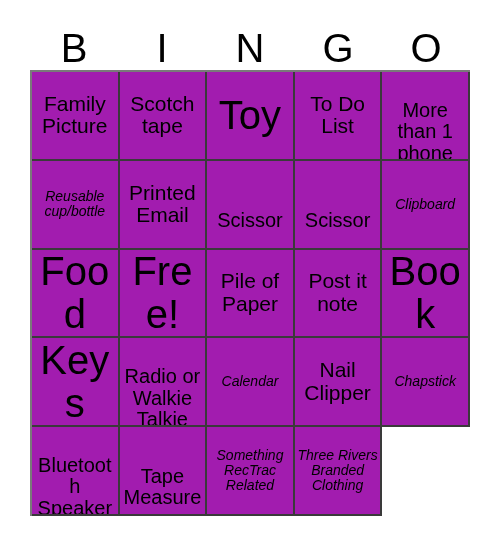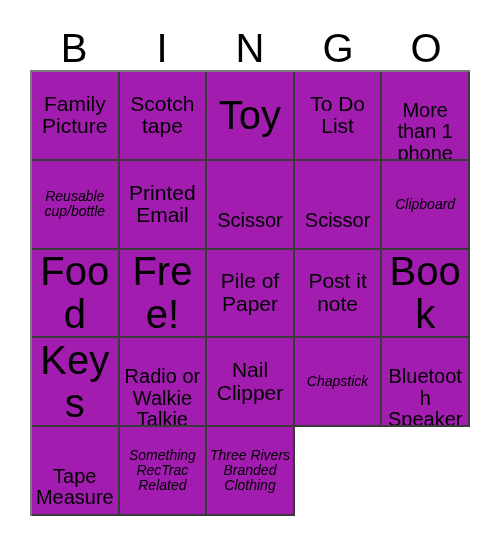--- a/index.html
+++ b/index.html
@@ -147,20 +147,23 @@
       <div class="bingo-cell">
         <span class="cell-text sz-xl">Book</span>
       </div>
       <div class="bingo-cell">
         <span class="cell-text sz-xl">Keys</span>
       </div>
       <div class="bingo-cell">
         <span class="cell-text sz-sm">Radio or Walkie Talkie</span>
       </div>
       <div class="bingo-cell">
+        <span class="cell-text sz-xs">Calendar</span>
+      </div>
+      <div class="bingo-cell">
         <span class="cell-text sz-md">Nail Clipper</span>
       </div>
       <div class="bingo-cell">
         <span class="cell-text sz-xs">Chapstick</span>
       </div>
       <div class="bingo-cell">
         <span class="cell-text sz-sm">Bluetooth Speaker</span>
       </div>
       <div class="bingo-cell">
         <span class="cell-text sz-sm">Tape Measure</span>

